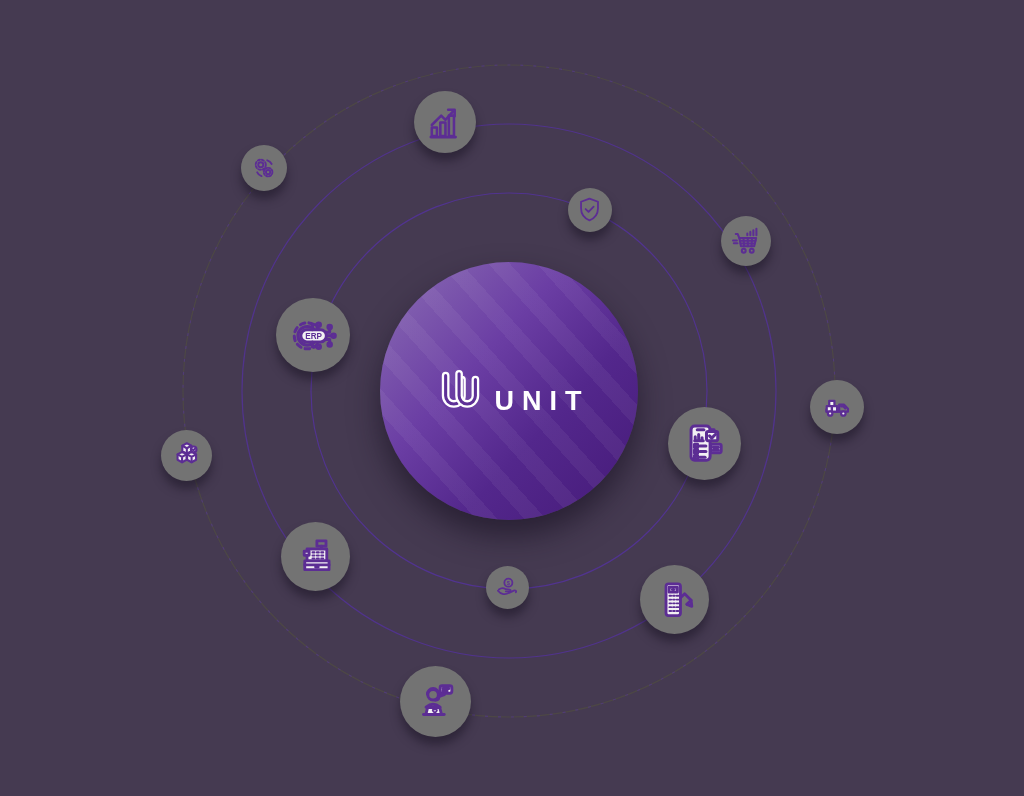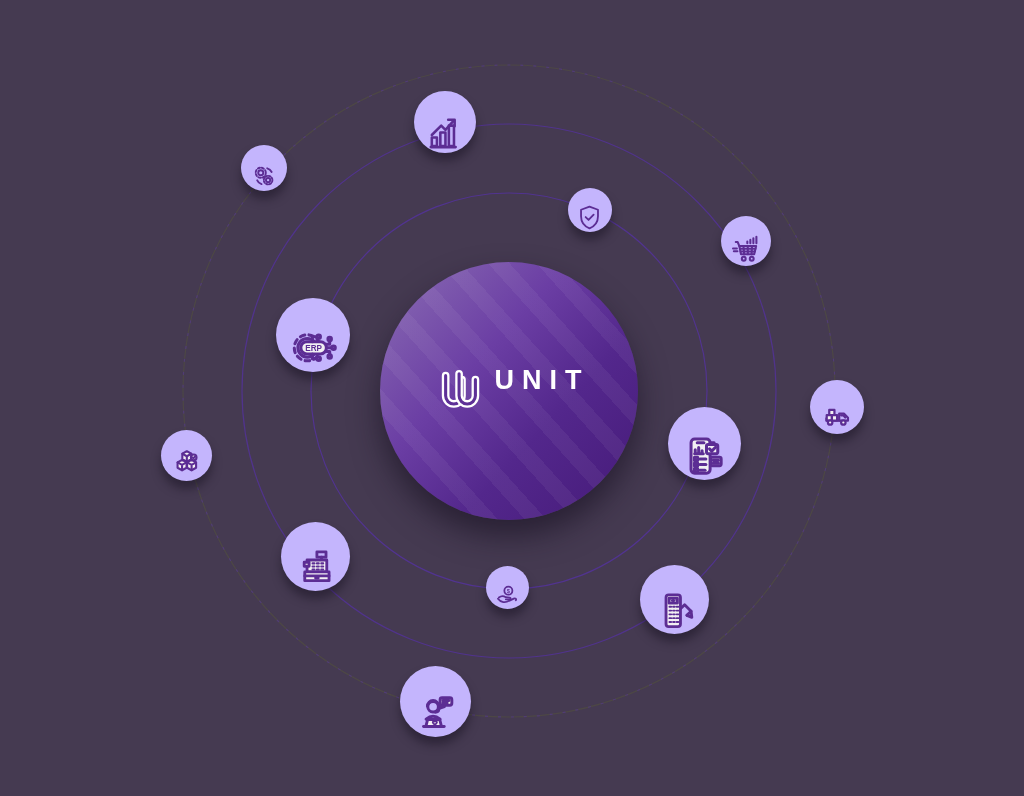--- a/index.html
+++ b/index.html
@@ -3,34 +3,34 @@
 <meta charset="utf-8">
 <style>
   html,body{margin:0;padding:0;}
   body{
     width:1024px;height:796px;position:relative;overflow:hidden;
     background:#453a51;
     font-family:"Liberation Sans",sans-serif;
   }
   .rings{position:absolute;left:0;top:0;}
   .badge{
-    position:absolute;background:#c4b5fd;border-radius:50%;
-    display:flex;align-items:flex-end;justify-content:center;
+    position:absolute;background:#737373;border-radius:50%;
+    display:flex;align-items:center;justify-content:center;
     box-shadow:0 8px 10px rgba(24,17,33,.5);
   }
   .badge svg{width:66%;height:66%;}
   .center-circle{
     position:absolute;left:380px;top:262px;width:258px;height:258px;border-radius:50%;
     background-image:
       repeating-linear-gradient(48deg, rgba(255,255,255,0.05) 0 16px, rgba(255,255,255,0) 16px 36px),
       linear-gradient(133deg,#8b6eb4 0%,#6b3ea4 38%,#53278c 64%,#451a78 100%);
     box-shadow:0 16px 30px rgba(22,15,31,.6);
     display:flex;align-items:center;justify-content:center;
   }
-  .logo{display:flex;align-items:flex-start;gap:10px;}
+  .logo{display:flex;align-items:flex-end;gap:10px;}
   .logo-text{color:#ffffff;font-size:27px;font-weight:bold;letter-spacing:8px;margin-right:-8px;}
   .icon{stroke:#5c2d94;fill:none;stroke-width:1.5;stroke-linecap:round;stroke-linejoin:round;}
   .icon .fillbg{fill:#f2f0f3;}
   .icon text{stroke:none;fill:#5c2d94;font-family:"Liberation Sans",sans-serif;font-weight:bold;}
 </style>
 </head>
 <body>
 
 <svg class="rings" width="1024" height="796">
   <circle cx="509" cy="391" r="198" fill="none" stroke="#5531a5" stroke-width="1.2" opacity="0.75"></circle>

